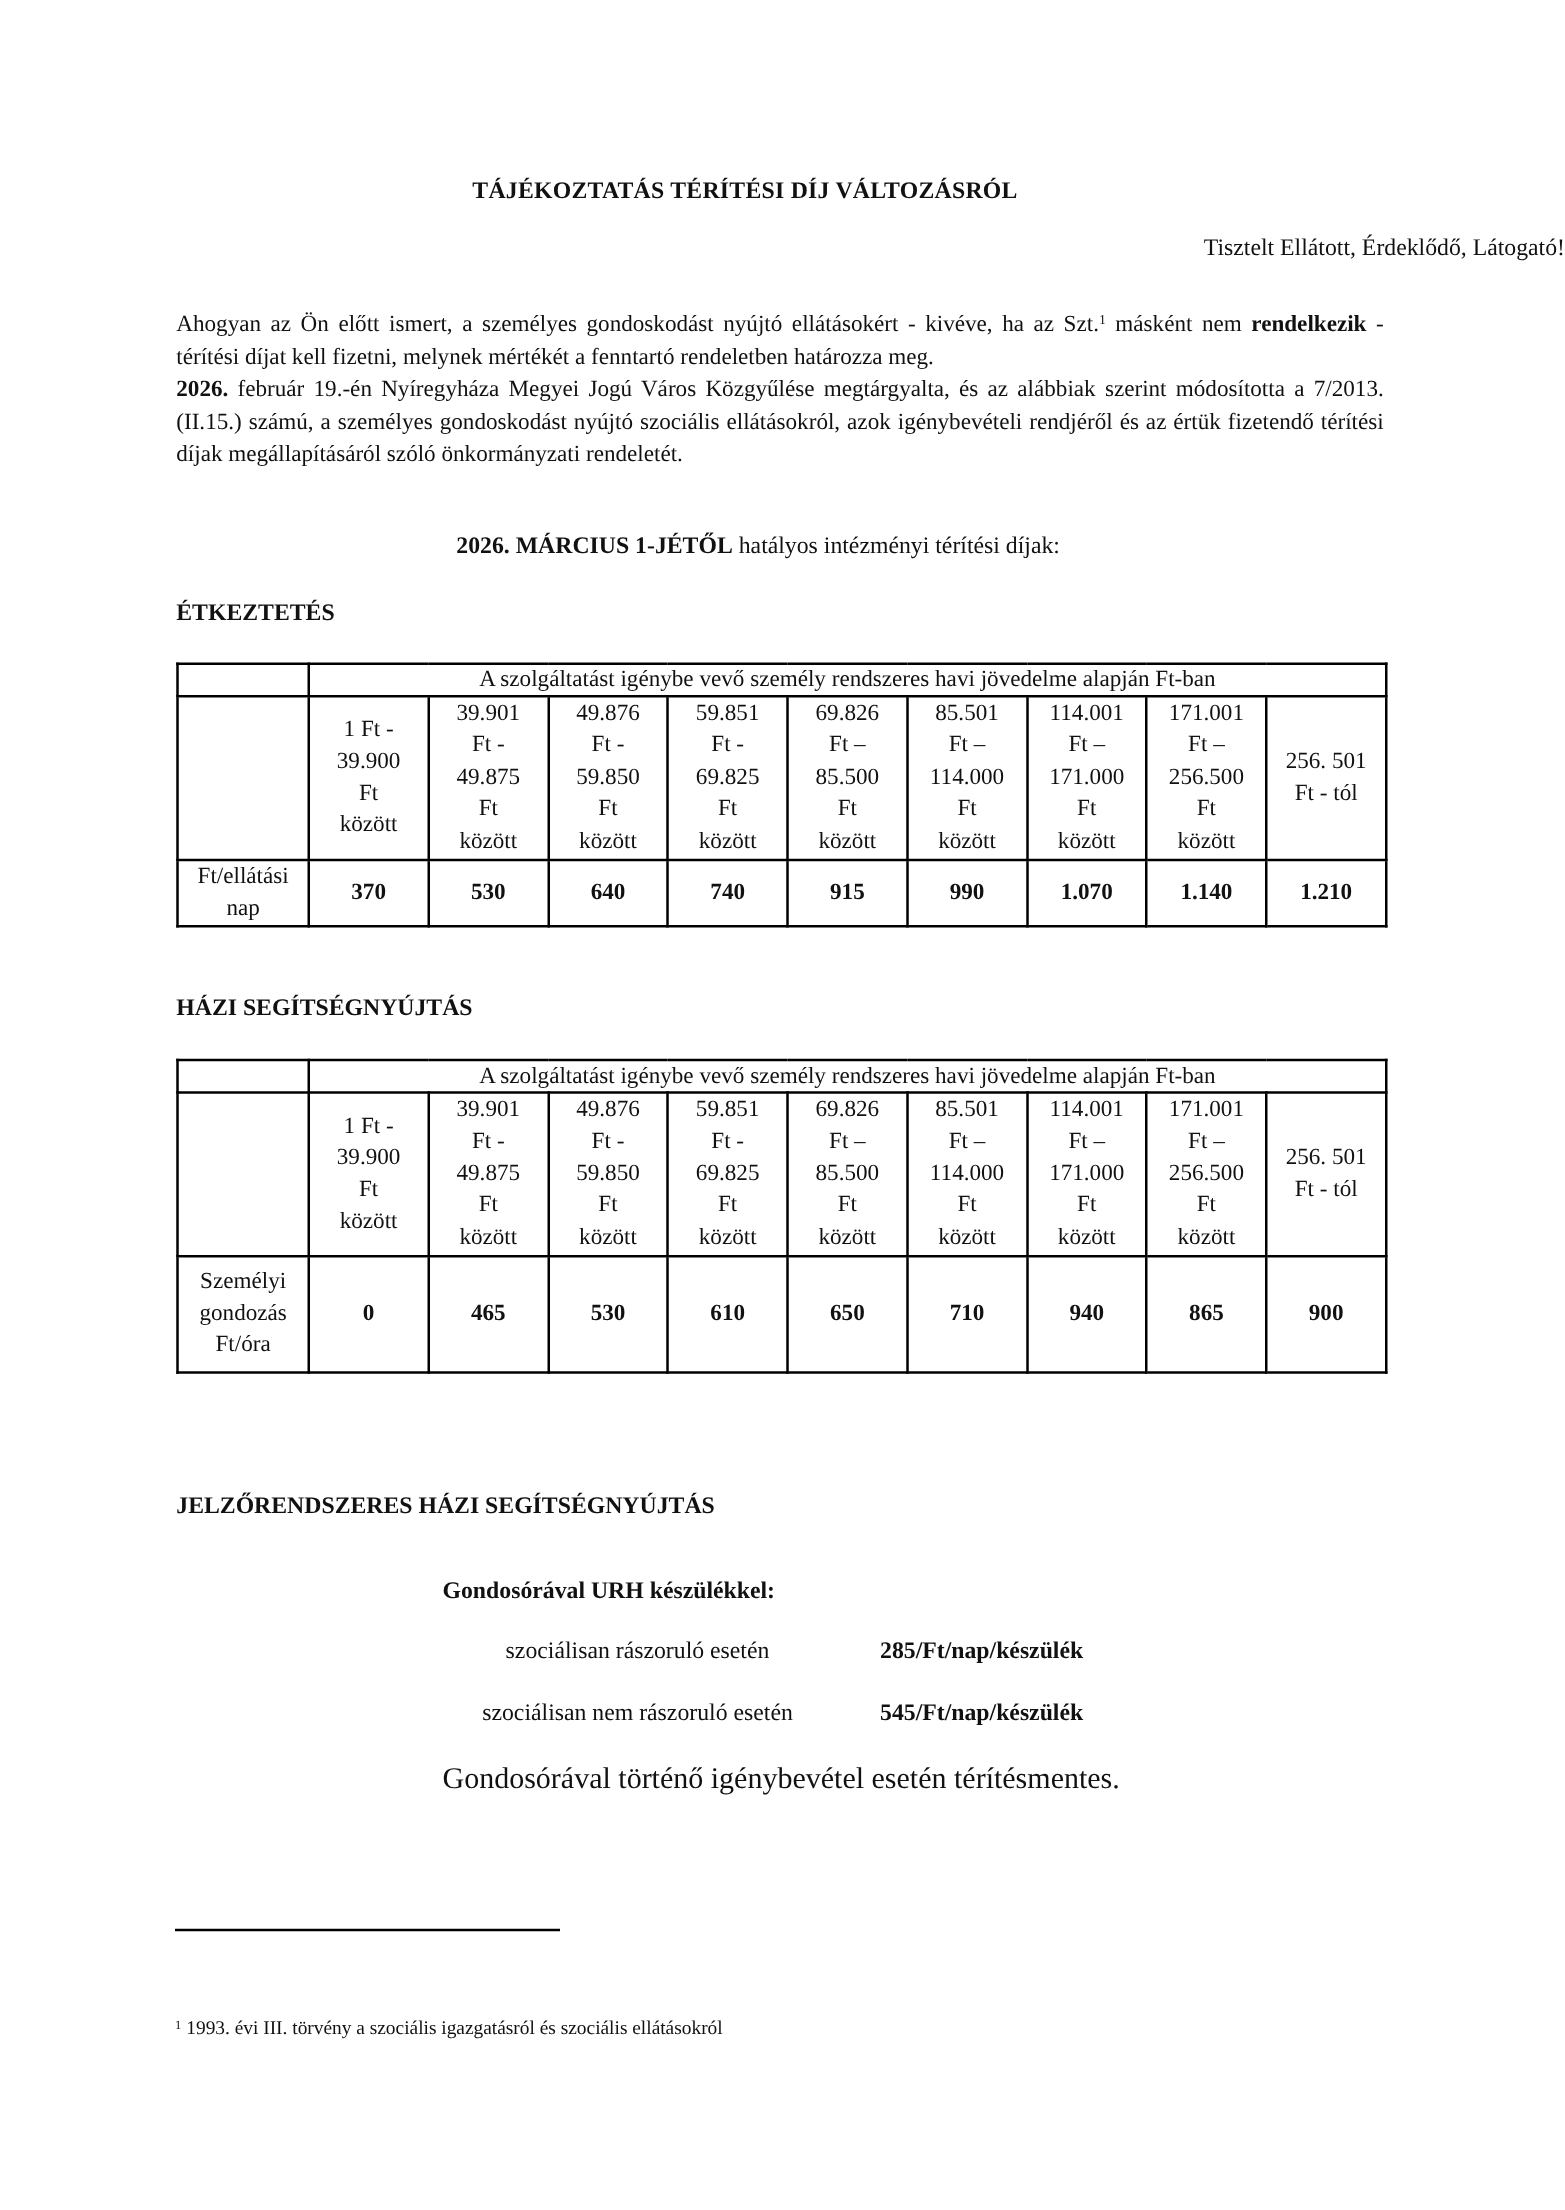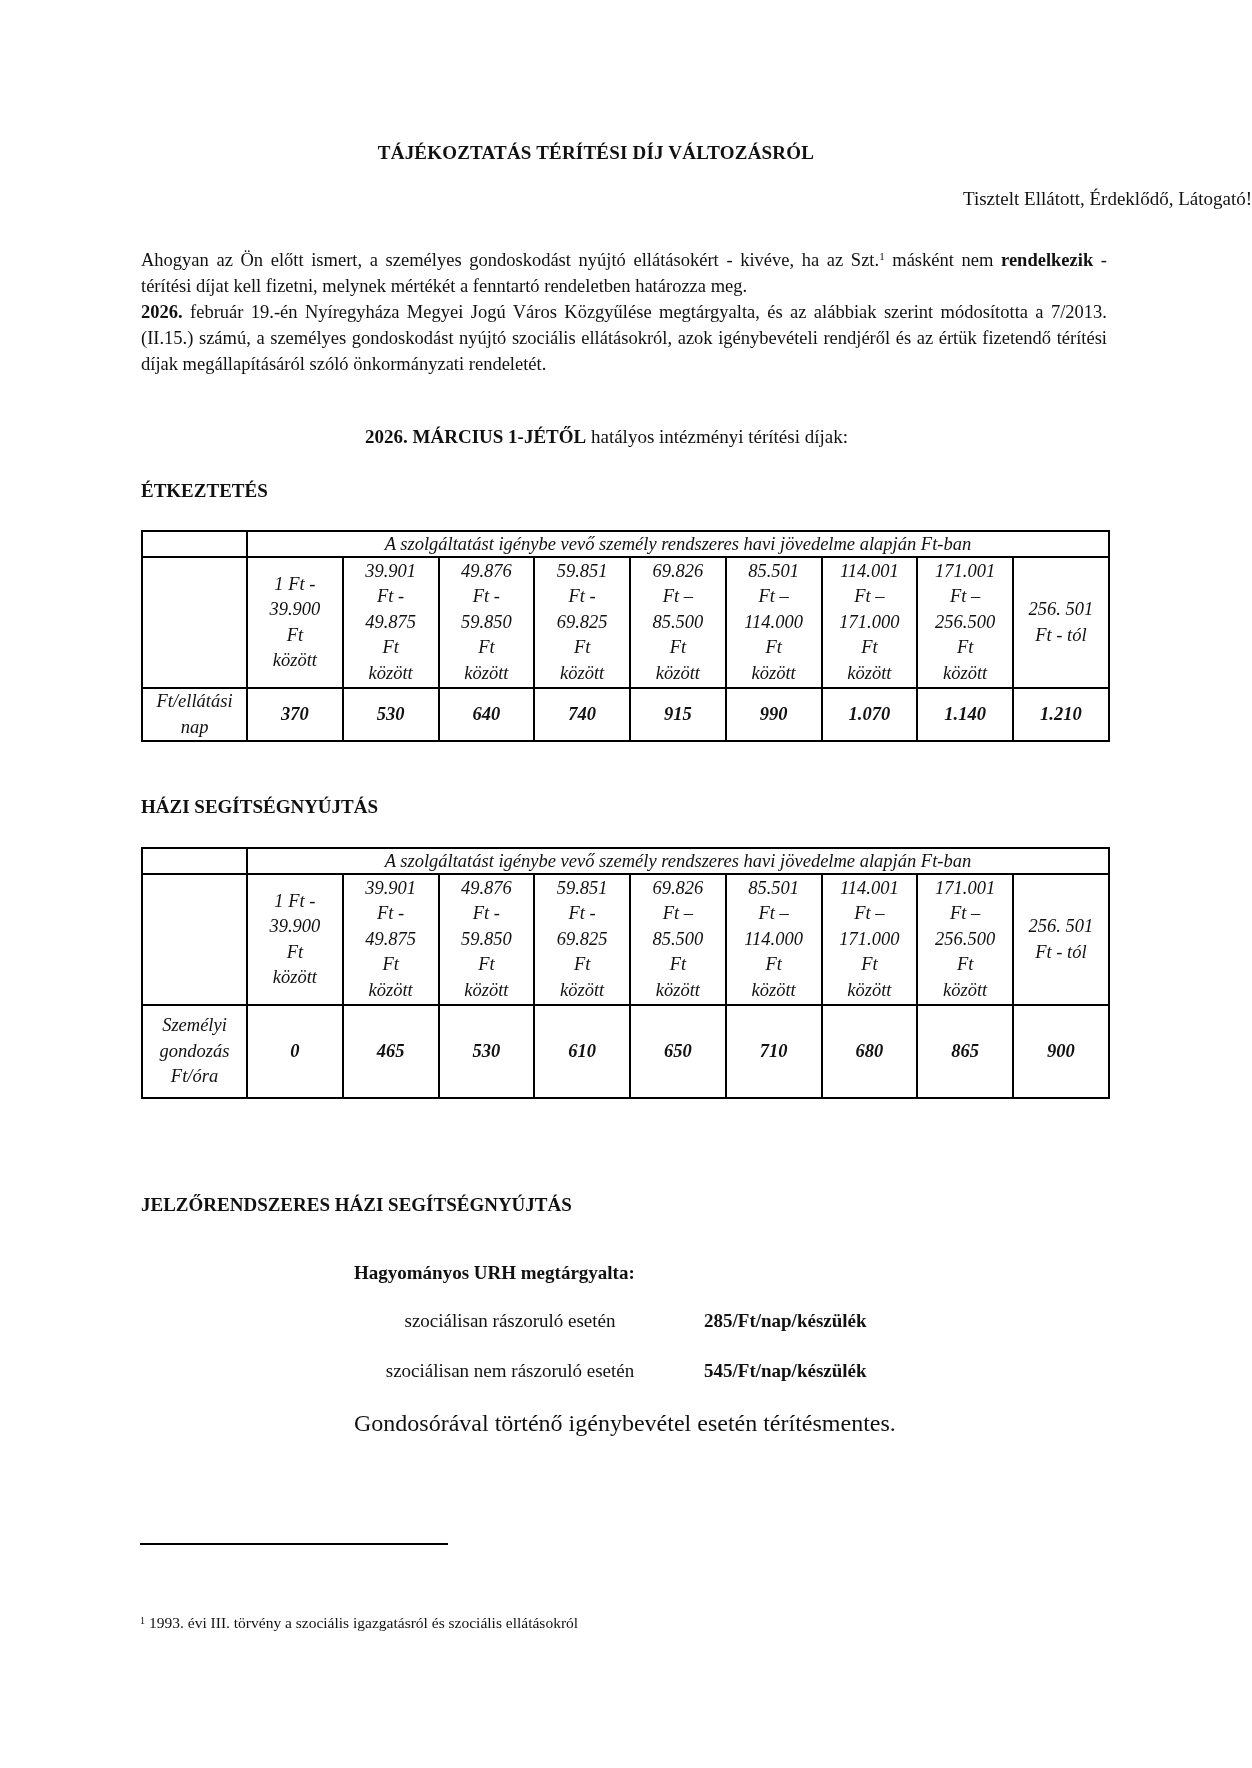--- a/index.html
+++ b/index.html
@@ -26,21 +26,21 @@
   .effective {
     left: 0; width: 1213px; top: 426px; text-align: center; font-size: 19px;
   }
   .effective .b { font-weight: bold; }
   .section-h {
     left: 141px; font-size: 19px; font-weight: bold;
   }
   table.fees {
     position: absolute; left: 141px; width: 966px;
     border-collapse: collapse; table-layout: fixed;
-    font-size: 18.5px; line-height: 25.5px; font-style: italic;
+    font-size: 18.5px; line-height: 25.5px;
   }
   table.fees td {
     border: 2px solid #000; text-align: center; vertical-align: middle;
     padding: 0 2px;
   }
   table.fees col.lbl { width: 105px; }
   table.fees col.rng { width: 95.75px; }
   table.fees td.head { height: 24px; line-height: 24px; }
   table.fees td.val { font-weight: bold; }
   .urh-title { left: 354px; top: 1262px; font-size: 19px; font-weight: bold; }
@@ -147,29 +147,29 @@
     <td><span>256. 501</span><br><span>Ft - tól</span></td>
   </tr>
   <tr style="height:93px;">
     <td><span>Személyi</span><br><span>gondozás</span><br><span>Ft/óra</span></td>
     <td class="val">0</td>
     <td class="val">465</td>
     <td class="val">530</td>
     <td class="val">610</td>
     <td class="val">650</td>
     <td class="val">710</td>
-    <td class="val">680</td>
+    <td class="val">940</td>
     <td class="val">865</td>
     <td class="val">900</td>
   </tr>
 </tbody>
   </table>
 
 <div class="abs section-h" style="top:1194px;">JELZŐRENDSZERES HÁZI SEGÍTSÉGNYÚJTÁS</div>
-<div class="abs urh-title">Hagyományos URH megtárgyalta:</div>
+<div class="abs urh-title">Gondosórával URH készülékkel:</div>
 
 <div class="abs urh-row" style="top:1310px; left:0; width:1252px; font-size:19px;">
   <span class="urh-label">szociálisan rászoruló esetén</span>
   <span class="urh-value">285/Ft/nap/készülék</span>
 </div>
 <div class="abs urh-row" style="top:1360px; left:0; width:1252px; font-size:19px;">
   <span class="urh-label">szociálisan nem rászoruló esetén</span>
   <span class="urh-value">545/Ft/nap/készülék</span>
 </div>
 

